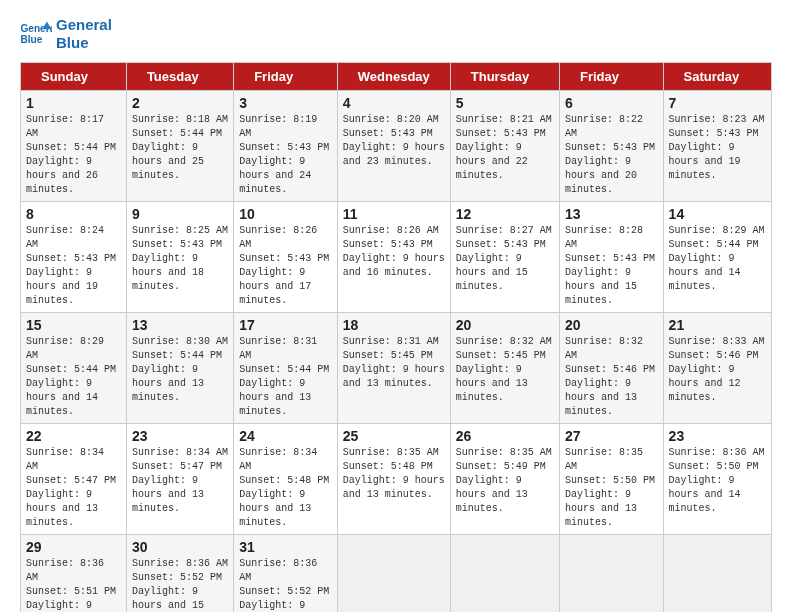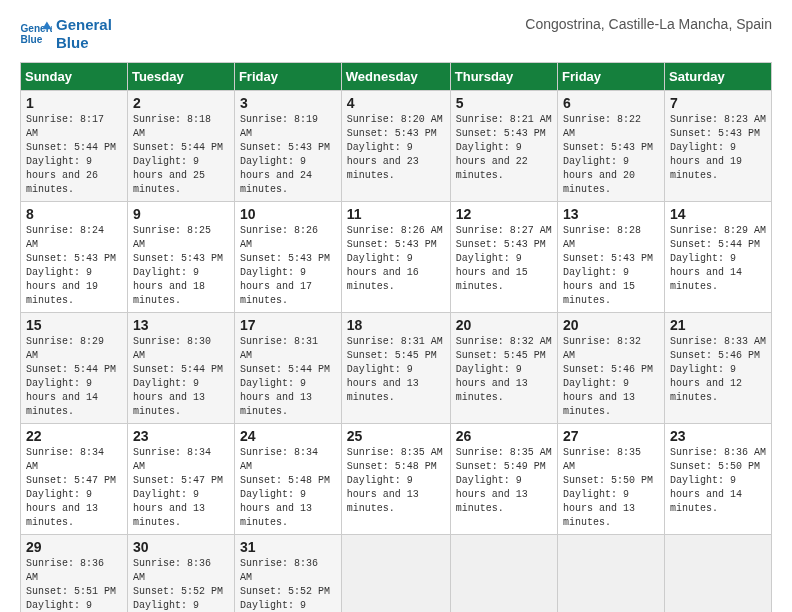--- a/index.html
+++ b/index.html
@@ -45,23 +45,23 @@
     .subtitle {
       font-size: 14px;
       color: #555;
     }
     table {
       width: 100%;
       border-collapse: collapse;
       font-size: 10.5px;
     }
     thead tr th {
-      background: #15803d;
+      background: #b91c1c;
       color: #fff;
-      padding: 6px 4px;
+      padding: 6px 20px;
       font-size: 13px;
       font-weight: bold;
       text-align: left;
       border: 1px solid #ccc;
     }
     tbody tr td {
       border: 1px solid #ccc;
       padding: 4px 5px;
       vertical-align: top;
       background: #fff;
@@ -96,21 +96,20 @@
       <text x="0" y="16" font-size="13" font-weight="bold" fill="#1a6aad">General</text>
       <text x="0" y="30" font-size="13" font-weight="bold" fill="#1a6aad">Blue</text>
       <polygon points="34,2 40,12 28,12" fill="#2a7cc7"></polygon>
     </svg>
     <div>
       <div class="logo-text"><span>General</span></div>
       <div class="logo-text"><span>Blue</span></div>
     </div>
   </div>
   <div class="title-block">
-    <div class="subtitle">Congostrina, Castille-La Mancha, Spain</div>
   </div>
 </div>
 
 <table>
   <thead>
     <tr id="thead-row">
         <th>Sunday</th>
         <th>Tuesday</th>
         <th>Friday</th>
         <th>Wednesday</th>

